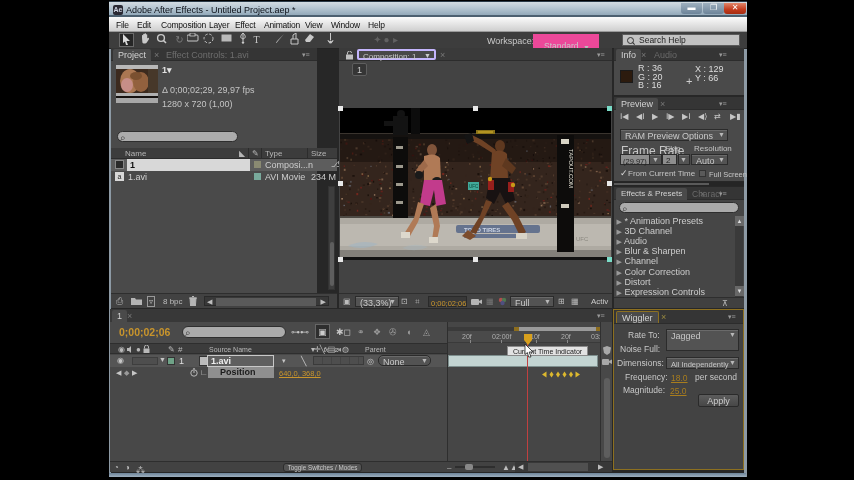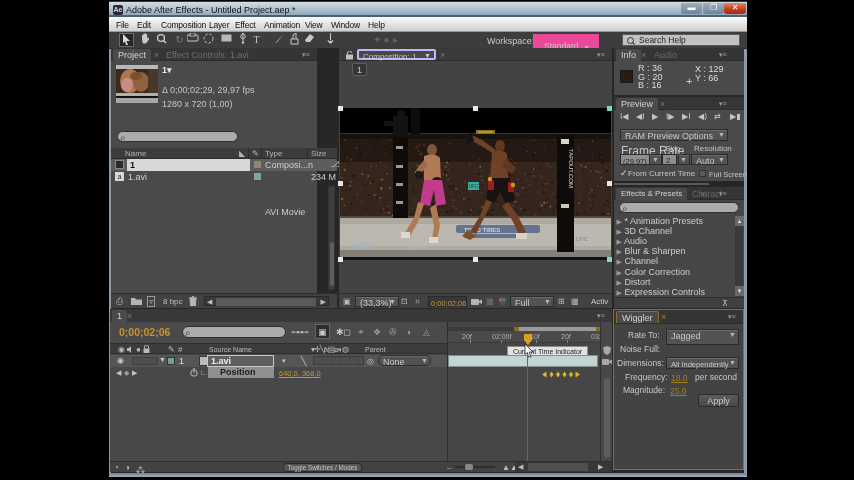--- a/index.html
+++ b/index.html
@@ -152,21 +152,21 @@
      <div class="abs" style="left:4px;top:1px;width:9px;height:9px;background:#2a2a2a;border:1px solid #888;"></div>
      <div class="abs" style="left:16px;top:0px;width:123px;height:12px;background:#d8d8d8;color:#111;font-size:9px;font-weight:bold;padding:1px 0 0 3px;">1</div>
      <div class="abs" style="left:143px;top:2px;width:7px;height:7px;background:#8a8a72;"></div>
      <span class="abs" style="left:154px;top:1px;font-size:9px;color:#cdcdcd;">Composi...n</span>
      <span class="abs" style="left:220px;top:1px;font-size:8px;color:#bbb;">⎇</span>
    </div>
    <div class="abs" style="left:0;top:123px;width:226px;height:12px;">
      <div class="abs" style="left:4px;top:1px;width:9px;height:9px;background:#d8d8d8;color:#222;font-size:7px;text-align:center;line-height:9px;">a</div>
      <span class="abs" style="left:17px;top:1px;font-size:9px;color:#d2d2d2;">1.avi</span>
      <div class="abs" style="left:143px;top:2px;width:7px;height:7px;background:#79aa9c;"></div>
-     <span class="abs" style="left:154px;top:1px;font-size:9px;color:#cdcdcd;margin-top:35px;">AVI Movie</span>
+     <span class="abs" style="left:154px;top:1px;font-size:9px;color:#cdcdcd;">AVI Movie</span>
      <span class="abs" style="left:200px;top:1px;font-size:9px;color:#cdcdcd;">234 M</span>
    </div>
    <div class="abs" style="left:217px;top:138px;width:7px;height:104px;background:#3e3e3e;border:1px solid #333;">
      <div class="abs" style="left:1px;top:55px;width:4px;height:44px;background:#5e5e5e;border-radius:2px;"></div>
    </div>
    <div class="abs" style="left:0;top:245px;width:226px;height:15px;background:#424242;border-top:1px solid #2e2e2e;color:#bdbdbd;">
      <span class="abs" style="left:5px;top:2px;font-size:9px;">⎙</span>
      <svg class="abs" style="left:20px;top:3px;" width="11" height="8">
           <path d="M0 1 L4 1 L5 2.5 L11 2.5 L11 8 L0 8 Z" fill="#b5b5b5"></path>
         </svg>
@@ -1047,21 +1047,21 @@
    <div class="tabstrip" style="height:14px;">
      <div class="tab" style="left:2px;border:1px solid #8d7020;border-bottom:none;">Wiggler</div>
         <span class="tabx" style="left:47px;color:#9a8a40;">×</span>
      <div class="pmenu">▾≡</div>
    </div>
    <span class="abs wl" style="left:14px;top:20px;">Rate To:</span>
    <div class="dd" style="left:52px;top:19px;width:73px;height:12px;">
         <span class="dt">Spatial Path</span>
       </div>
    <span class="abs wl" style="left:6px;top:34px;">Noise Full:</span>
-   <div class="dd" style="left:52px;top:19px;width:73px;height:16px;">
+   <div class="dd" style="left:52px;top:19px;width:73px;height:22px;">
         <span class="dt">Jagged</span>
       </div>
    <span class="abs wl" style="left:3px;top:48px;">Dimensions:</span>
    <div class="dd" style="left:52px;top:47px;width:73px;height:12px;">
         <span class="dt" style="font-size:7.5px;top:2px;">All Independently</span>
       </div>
    <span class="abs wl" style="left:11px;top:62px;">Frequency:</span>
    <span class="abs" style="left:57px;top:63px;font-size:8.5px;color:#a87d1e;text-decoration:underline;">18.0</span>
    <span class="abs" style="left:81px;top:62px;font-size:8.5px;color:#c8c8c8;">per second</span>
    <span class="abs wl" style="left:9px;top:75px;">Magnitude:</span>

